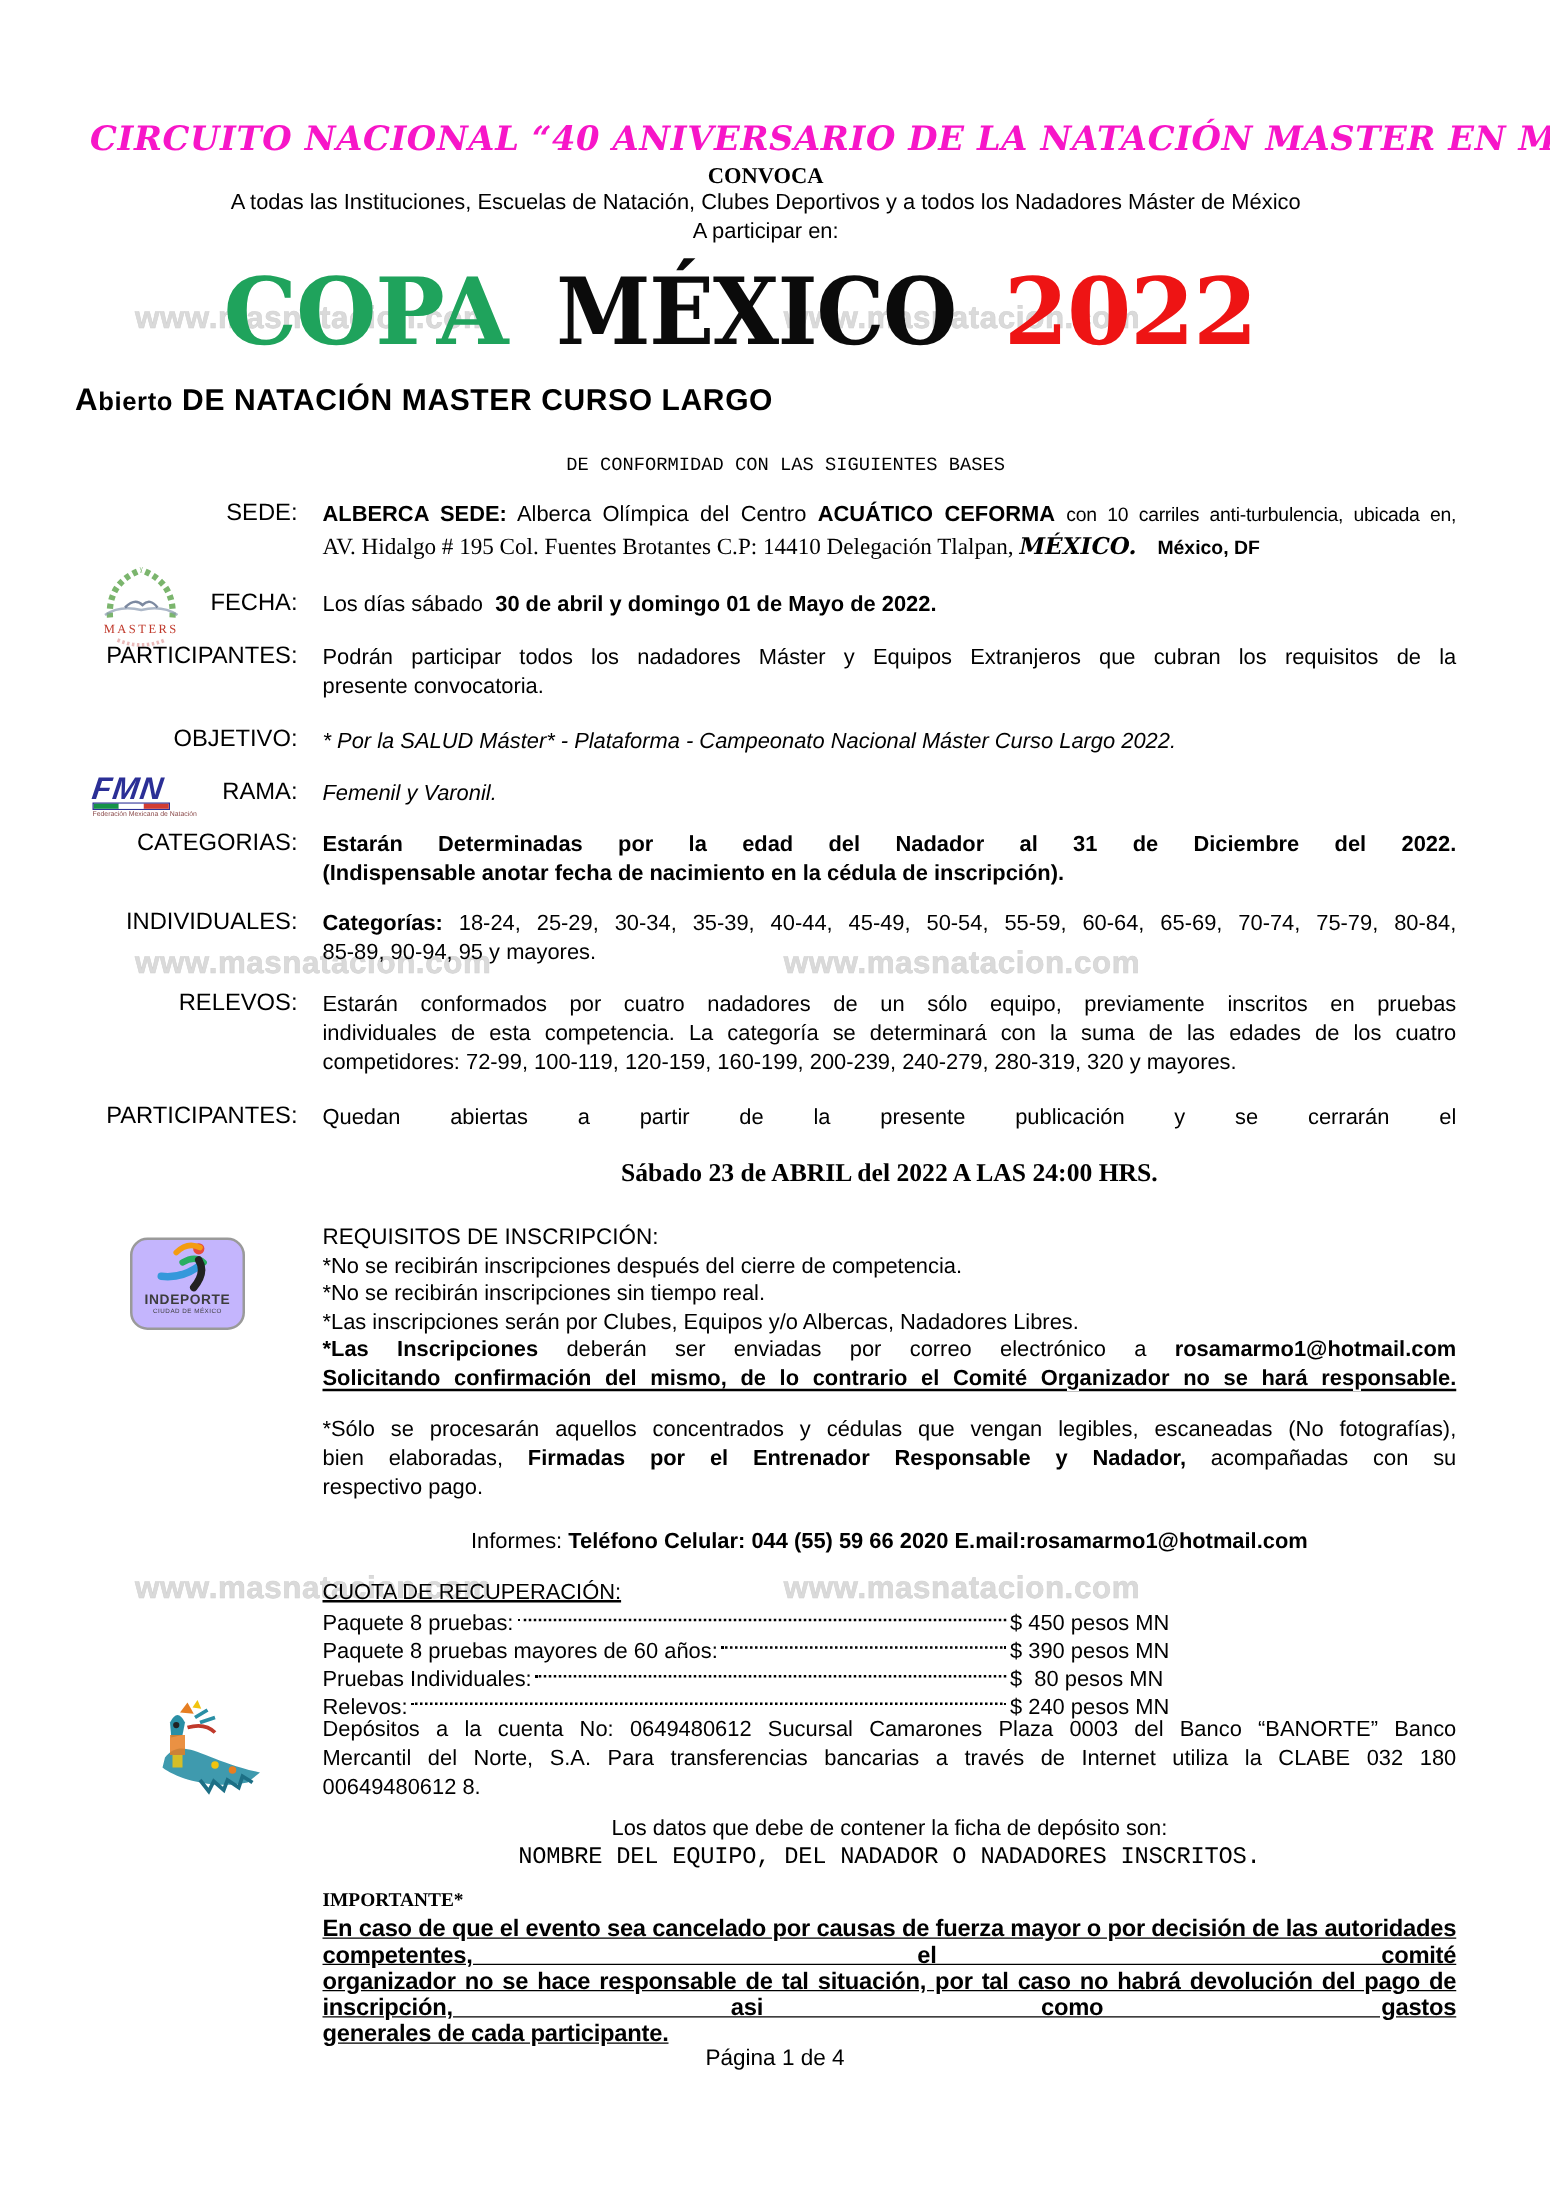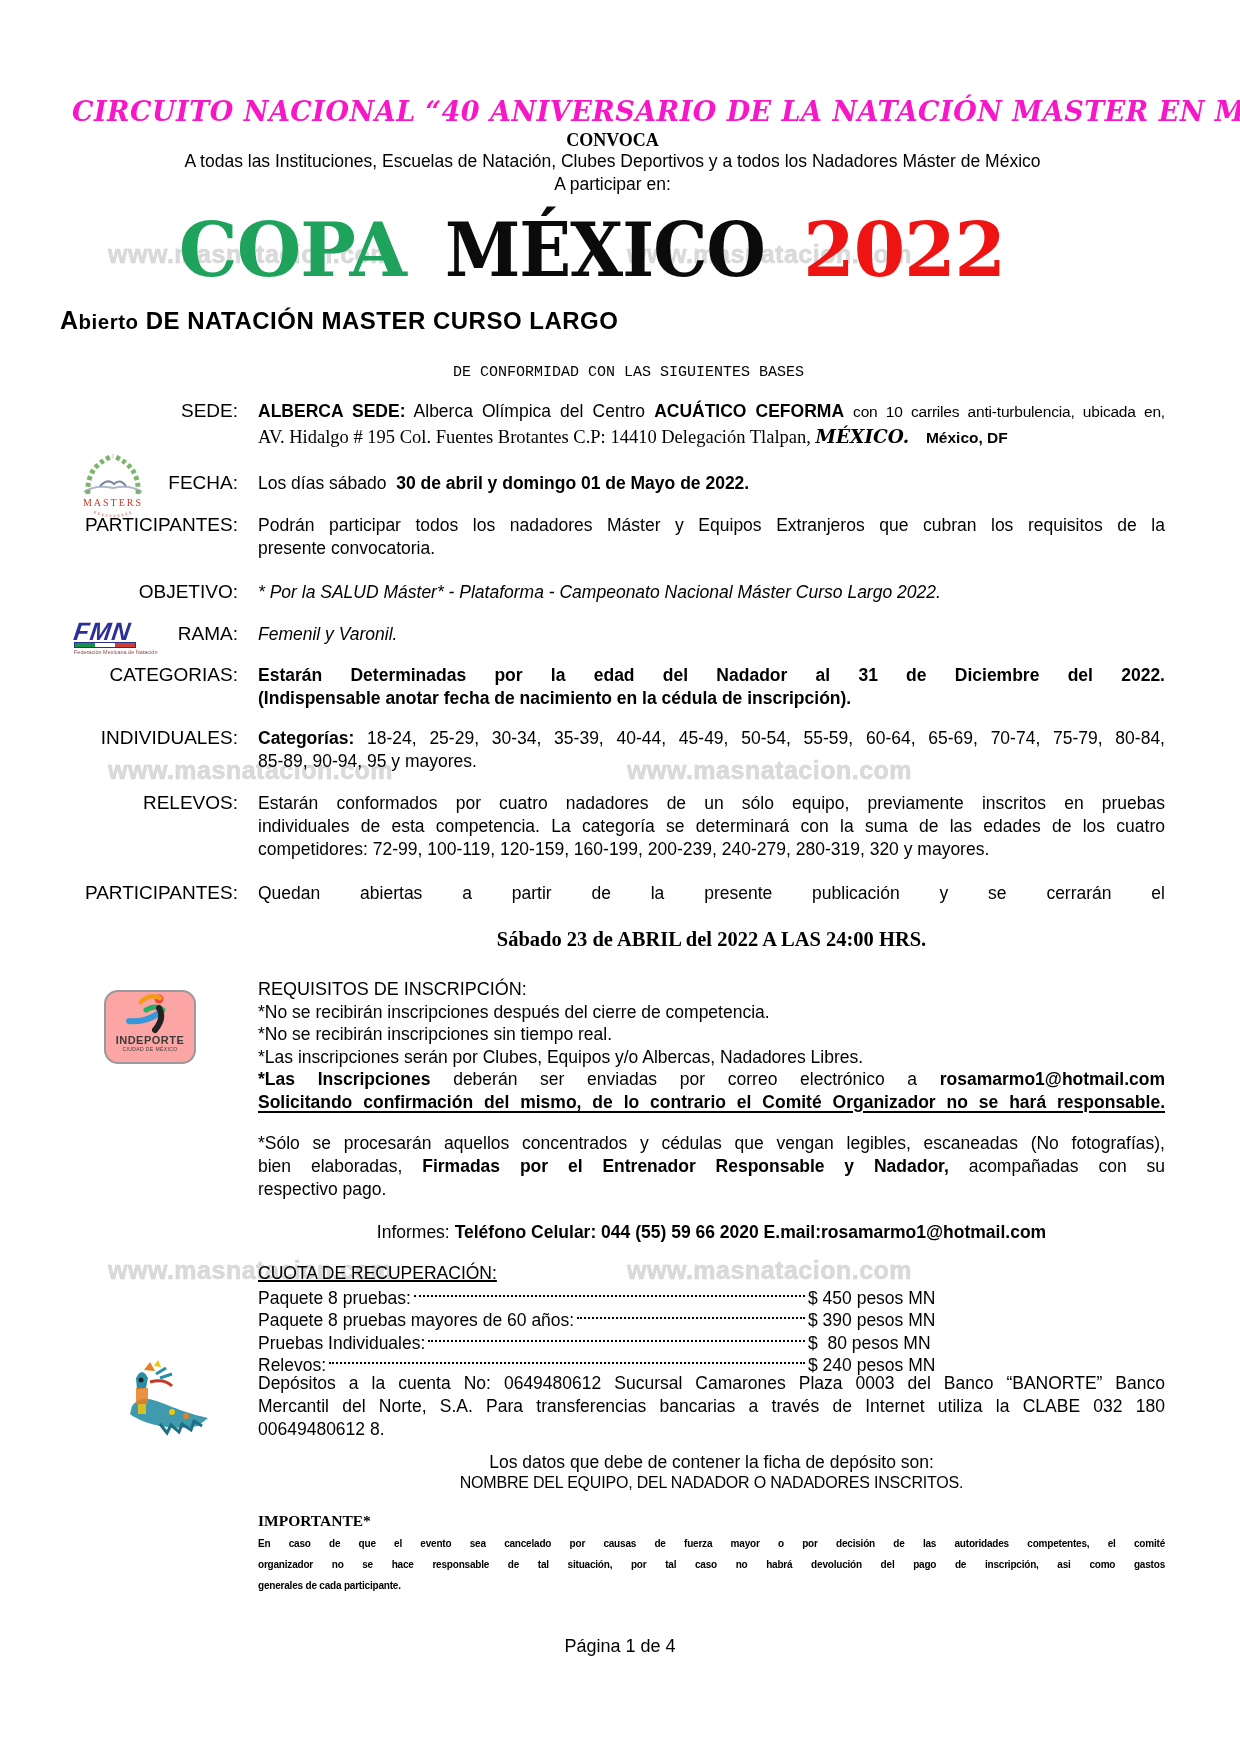--- a/index.html
+++ b/index.html
@@ -43,33 +43,33 @@
   .uline{text-decoration:underline;text-decoration-thickness:2px;text-underline-offset:3px;}
   .procblock{position:absolute;left:258px;top:1132px;width:907px;font-size:17.5px;line-height:23px;}
   .informes{top:1222px;font-size:17.5px;}
   .cuota{position:absolute;left:258px;top:1262px;width:700px;font-size:17.5px;line-height:22.5px;}
   .cuota-title{text-decoration:underline;text-decoration-thickness:1.5px;margin-bottom:2px;}
   .prow{display:flex;align-items:center;}
   .dots{flex:1;border-bottom:2px dotted #000;margin:0 3px 4px 3px;min-width:20px;}
   .price{white-space:pre;width:150px;}
   .depblock{position:absolute;left:258px;top:1372px;width:907px;font-size:17.5px;line-height:23px;}
   .ficha1{top:1452px;font-size:17.5px;}
-  .ficha2{top:1474px;font-size:16px;letter-spacing:-.2px;}
+  .ficha2{top:1474px;font-size:19px;letter-spacing:-.2px;font-family:Liberation Mono, monospace;}
   .impblock{position:absolute;left:258px;top:1512px;width:907px;}
   .imp-title{font-family:"Liberation Serif",serif;font-weight:bold;font-size:15.5px;margin-bottom:3px;}
-  .imp-body{font-weight:bold;font-size:10px;letter-spacing:-.2px;line-height:21px;}
+  .imp-body{font-weight:bold;font-size:19px;letter-spacing:-.2px;line-height:21px;text-decoration:underline;}
   .footer{left:0;top:1636px;width:1240px;text-align:center;font-size:18px;}
   
   .logo{position:absolute;z-index:1;}
   .fmn-abbr{font-weight:bold;font-style:italic;font-size:25px;color:#2b2f96;letter-spacing:1px;
             transform:skewX(-8deg);line-height:22px;}
   .fmn-full{font-size:5.5px;color:#8a4a4a;white-space:nowrap;margin-top:1px;}
   .flagbar{display:flex;width:62px;height:6px;border:1px solid #2b2f96;box-sizing:border-box;}
   .flagbar div{flex:1;}
-  .indeporte-box{width:88px;height:70px;border:2px solid #9a9a9a;border-radius:14px;background:#fca5a5;
+  .indeporte-box{width:88px;height:70px;border:2px solid #9a9a9a;border-radius:14px;background:#c4b5fd;
                  display:flex;flex-direction:column;align-items:center;justify-content:flex-start;}
   .ind-l1{font-size:11px;font-weight:bold;color:#3c3c3c;letter-spacing:.5px;margin-top:-2px;}
   .ind-l2{font-size:5px;color:#3c3c3c;letter-spacing:.4px;}
 </style>
 </head>
 <body>
 
 <div id="page">
 
   <div class="wm" style="left:108px;top:240px;">www.masnatacion.com</div>

